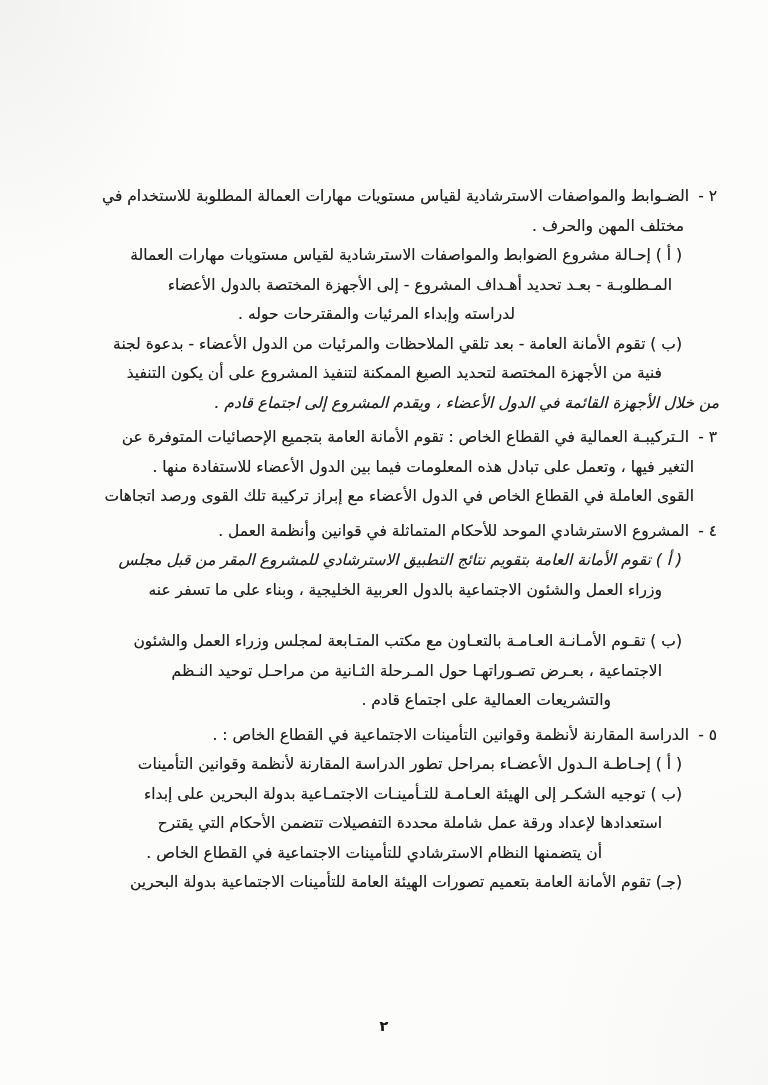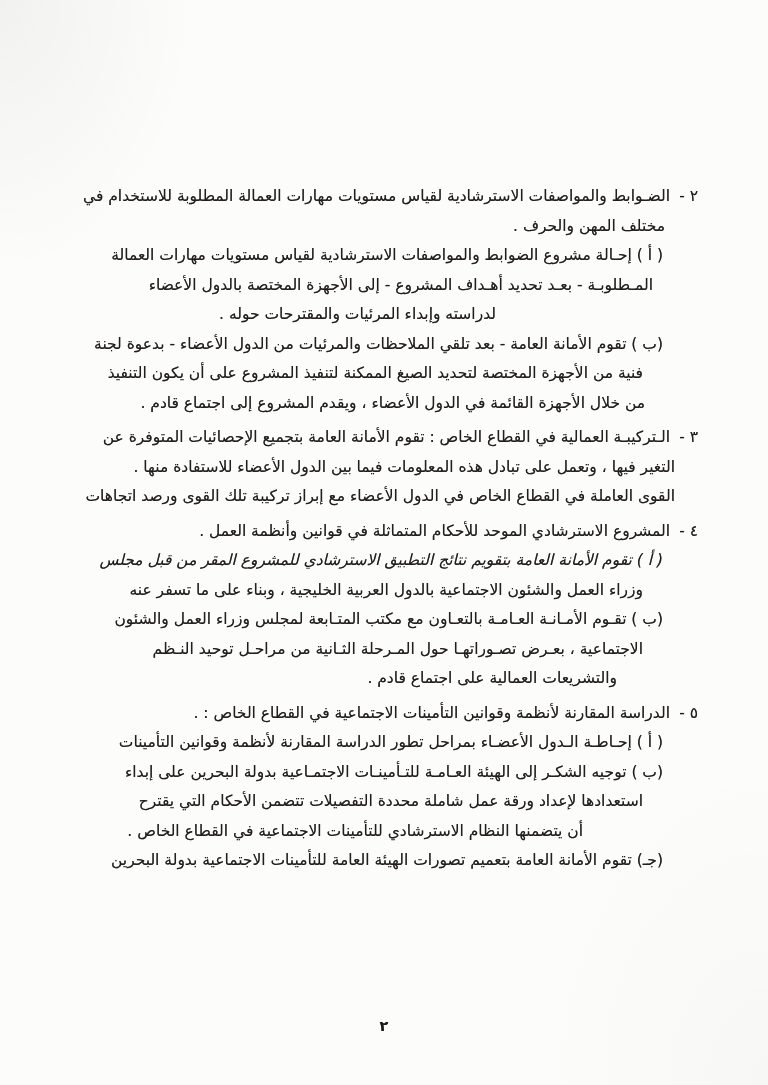--- a/index.html
+++ b/index.html
@@ -10,21 +10,21 @@
   }
   
   .scan-surface{
     position:absolute;inset:0;
     background:
       radial-gradient(ellipse at 0% 0%, rgba(0,0,0,0.045), rgba(0,0,0,0) 18%),
       radial-gradient(ellipse at 100% 100%, rgba(0,0,0,0.02), rgba(0,0,0,0) 22%),
       #fcfcfa;
   }
   .doc-body{
-    position:absolute;top:182px;right:68px;left:40px;
+    position:absolute;top:182px;right:49px;left:40px;
     direction:rtl;
     color:#211e1b;
     font-size:15.5px;
     text-shadow:0 0 0.5px rgba(33,30,27,0.55);
   }
   .line{
     position:relative;
     height:29.5px;line-height:29.5px;
     white-space:nowrap;
   }
@@ -46,30 +46,30 @@
 <div class="scan-surface"></div>
 
 <div class="doc-body">
     <div class="line" style="margin-right: 30px;">الضـوابط والمواصفات الاسترشادية لقياس مستويات مهارات العمالة المطلوبة للاستخدام في<span class="num">٢ -</span></div>
     <div class="line" style="margin-right: 35px;">مختلف المهن والحرف .</div>
     <div class="line" style="margin-right: 37px;">( أ ) إحـالة مشروع الضوابط والمواصفات الاسترشادية لقياس مستويات مهارات العمالة</div>
     <div class="line" style="margin-right: 47px;">المـطلوبـة - بعـد تحديد أهـداف المشروع - إلى الأجهزة المختصة بالدول الأعضاء</div>
     <div class="line" style="margin-right: 204px;">لدراسته وإبداء المرئيات والمقترحات حوله .</div>
     <div class="line" style="margin-right: 37px;">(ب ) تقوم الأمانة العامة - بعد تلقي الملاحظات والمرئيات من الدول الأعضاء - بدعوة لجنة</div>
     <div class="line" style="margin-right: 57px;">فنية من الأجهزة المختصة لتحديد الصيغ الممكنة لتنفيذ المشروع على أن يكون التنفيذ</div>
-    <div class="line" style="margin-right: 55px;">من خلال الأجهزة القائمة في الدول الأعضاء ، ويقدم المشروع إلى اجتماع قادم .</div>
+    <div class="line" style=" font-style: italic;">من خلال الأجهزة القائمة في الدول الأعضاء ، ويقدم المشروع إلى اجتماع قادم .</div>
     <div class="line gap" style="margin-right: 30px;">الـتركيبـة العمالية في القطاع الخاص : تقوم الأمانة العامة بتجميع الإحصائيات المتوفرة عن<span class="num">٣ -</span></div>
     <div class="line" style="margin-right: 25px;">التغير فيها ، وتعمل على تبادل هذه المعلومات فيما بين الدول الأعضاء للاستفادة منها .</div>
     <div class="line" style="margin-right: 25px;">القوى العاملة في القطاع الخاص في الدول الأعضاء مع إبراز تركيبة تلك القوى ورصد اتجاهات</div>
     <div class="line gap" style="margin-right: 30px;">المشروع الاسترشادي الموحد للأحكام المتماثلة في قوانين وأنظمة العمل .<span class="num">٤ -</span></div>
     <div class="line" style="margin-right: 37px; font-style: italic;">( أ ) تقوم الأمانة العامة بتقويم نتائج التطبيق الاسترشادي للمشروع المقر من قبل مجلس</div>
     <div class="line" style="margin-right: 57px;">وزراء العمل والشئون الاجتماعية بالدول العربية الخليجية ، وبناء على ما تسفر عنه</div>
-    <div class="line" style="margin-right: 37px;">(ب ) تقـوم الأمـانـة العـامـة بالتعـاون مع مكتب المتـابعة لمجلس وزراء العمل والشئون</div>
+    <div class="line" style="margin-right: 37px; margin-top: 22px;">(ب ) تقـوم الأمـانـة العـامـة بالتعـاون مع مكتب المتـابعة لمجلس وزراء العمل والشئون</div>
     <div class="line" style="margin-right: 57px;">الاجتماعية ، بعـرض تصـوراتهـا حول المـرحلة الثـانية من مراحـل توحيد النـظم</div>
-    <div class="line" style="margin-right: 83px;">والتشريعات العمالية على اجتماع قادم .</div>
+    <div class="line" style="margin-right: 108px;">والتشريعات العمالية على اجتماع قادم .</div>
     <div class="line gap" style="margin-right: 30px;">الدراسة المقارنة لأنظمة وقوانين التأمينات الاجتماعية في القطاع الخاص : .<span class="num">٥ -</span></div>
     <div class="line" style="margin-right: 37px;">( أ ) إحـاطـة الـدول الأعضـاء بمراحل تطور الدراسة المقارنة لأنظمة وقوانين التأمينات</div>
     <div class="line" style="margin-right: 37px;">(ب ) توجيه الشكـر إلى الهيئة العـامـة للتـأمينـات الاجتمـاعية بدولة البحرين على إبداء</div>
     <div class="line" style="margin-right: 57px;">استعدادها لإعداد ورقة عمل شاملة محددة التفصيلات تتضمن الأحكام التي يقترح</div>
     <div class="line" style="margin-right: 117px;">أن يتضمنها النظام الاسترشادي للتأمينات الاجتماعية في القطاع الخاص .</div>
     <div class="line" style="margin-right: 37px;">(جـ) تقوم الأمانة العامة بتعميم تصورات الهيئة العامة للتأمينات الاجتماعية بدولة البحرين</div>
   </div>
 
 <div class="page-number">٢</div>
 

